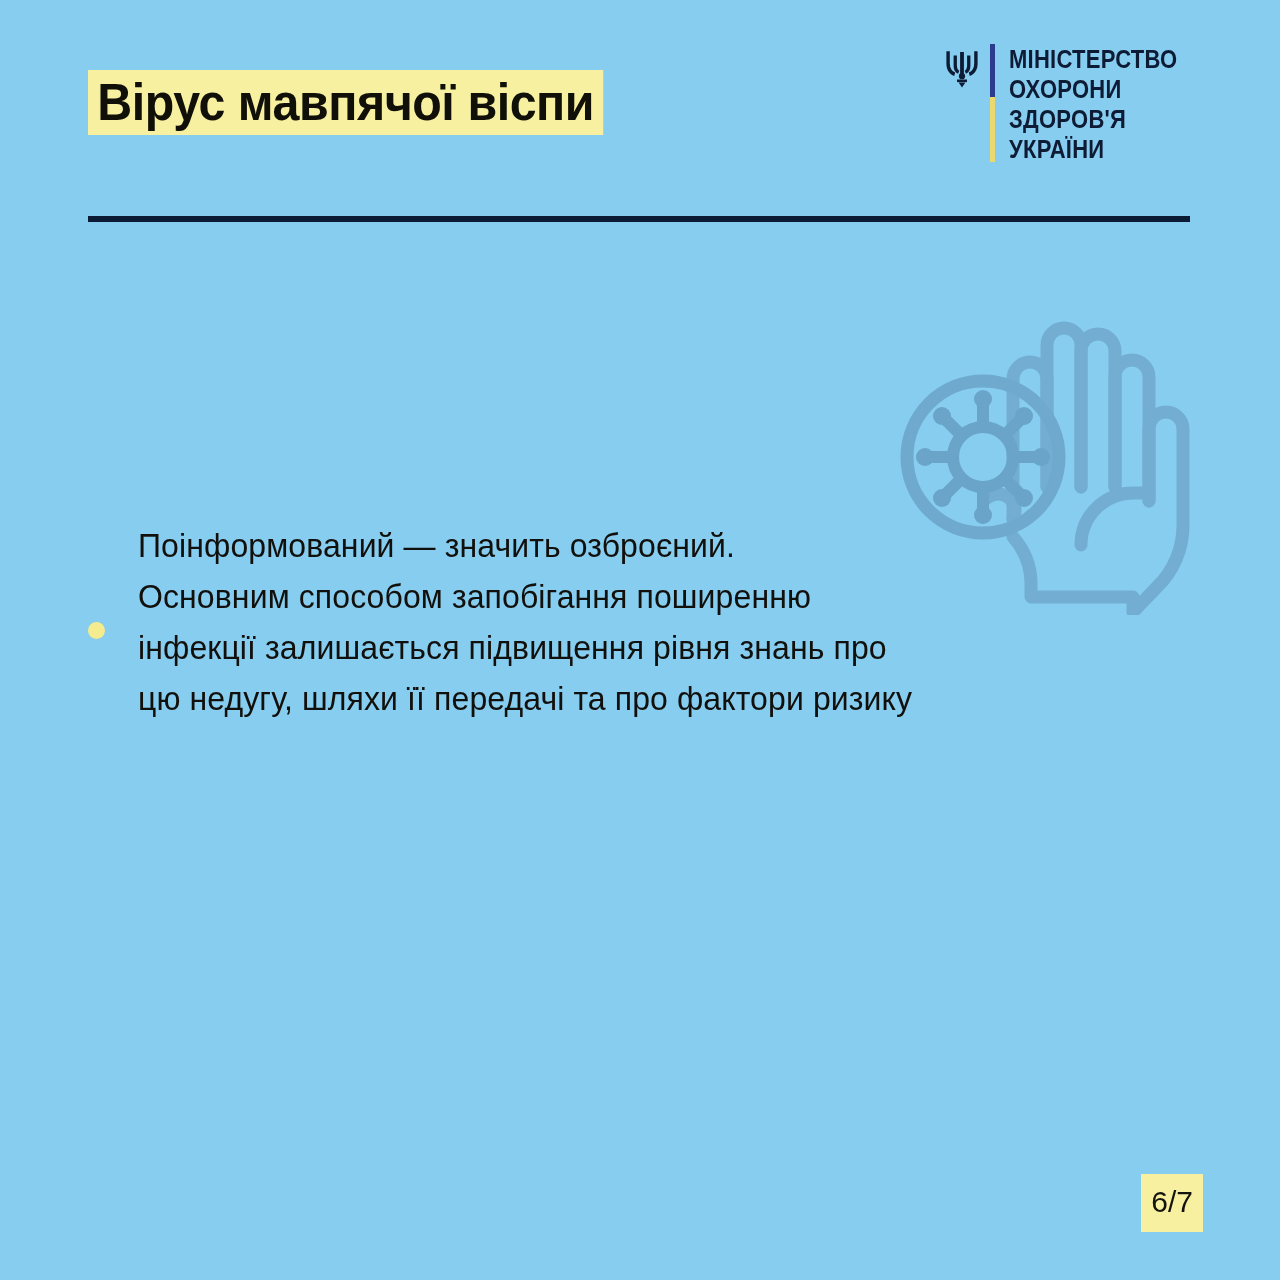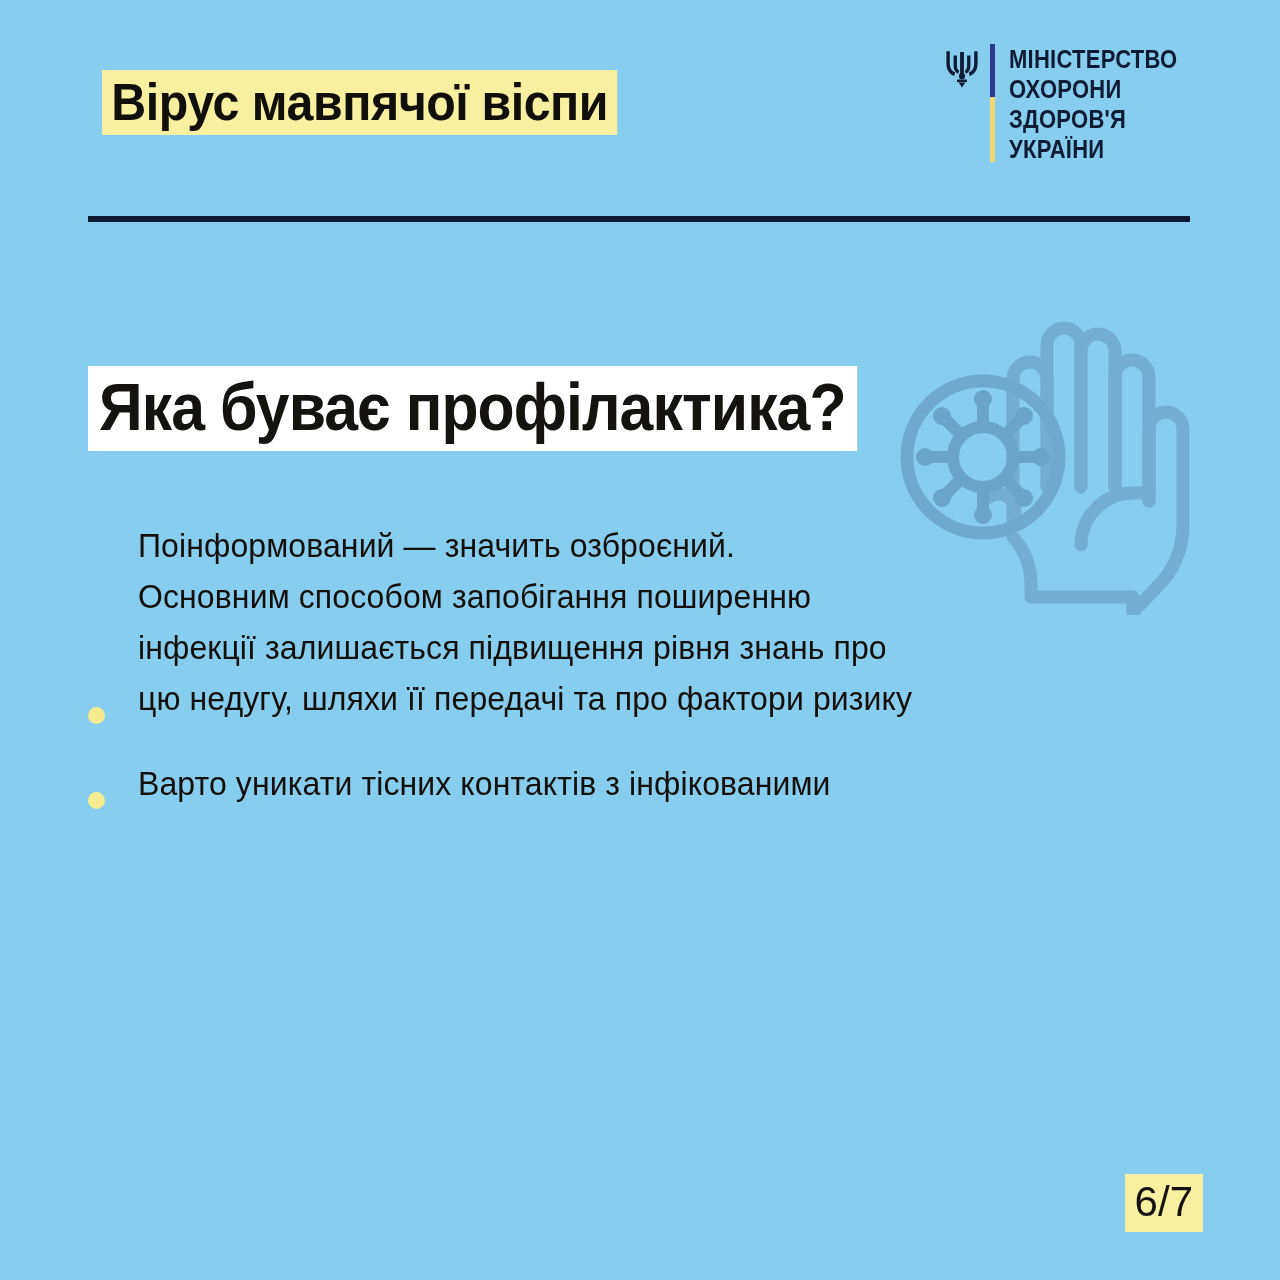--- a/index.html
+++ b/index.html
@@ -19,21 +19,21 @@
     position: absolute;
     inset: 0;
     width: 1280px;
     height: 1280px;
     background: #86cdf0;
   }
 
   
   .title-wrap {
     position: absolute;
-    left: 102px;
+    left: 88px;
     top: 70px;
   }
   .title-highlight {
     display: inline-block;
     background: #f7f0a0;
     color: #100f08;
     font-size: 52px;
     line-height: 62px;
     font-weight: 700;
     letter-spacing: -0.5px;
@@ -123,21 +123,21 @@
 
   
   .bullets {
     position: absolute;
     left: 88px;
     top: 520px;
     width: 1010px;
   }
   .bullet-item {
     display: flex;
-    align-items: flex-end;
+    align-items: center;
     margin-bottom: 34px;
   }
   .bullet-dot {
     width: 17px;
     height: 17px;
     border-radius: 50%;
     background: #f4ec8f;
     flex: none;
     margin-top: 16px;
     margin-right: 33px;
@@ -156,21 +156,21 @@
     white-space: nowrap;
   }
 
   
   .page-badge {
     position: absolute;
     right: 77px;
     bottom: 48px;
     background: #f7f0a0;
     color: #141310;
-    font-size: 42px;
+    font-size: 30px;
     line-height: 48px;
     font-weight: 400;
     padding: 4px 10px 6px 10px;
   }
 </style>
 </head>
 <body>
 
 <div class="slide">
 
@@ -195,23 +195,20 @@
     <div class="logo-text">
       <span>МІНІСТЕРСТВО</span>
       <span>ОХОРОНИ</span>
       <span>ЗДОРОВ'Я</span>
       <span>УКРАЇНИ</span>
     </div>
   </div>
 
   <div class="divider"></div>
 
-  <div class="heading-wrap">
-    <span class="heading-highlight">Яка буває профілактика?</span>
-  </div>
 
   <svg class="illustration" viewBox="0 0 320 310" aria-hidden="true">
     <g fill="none" stroke="#73aed2" stroke-width="13" stroke-linecap="round" stroke-linejoin="round">
 
       <path d="M118 214 V74 a17 17 0 0 1 34 0 V182"></path>
       <path d="M152 182 V40 a17 17 0 0 1 34 0 V182"></path>
       <path d="M186 182 V46 a17 17 0 0 1 34 0 V182"></path>
       <path d="M220 182 V72 a17 17 0 0 1 34 0 V196"></path>
       <path d="M254 196 v-72 a17 17 0 0 1 34 0 v96 a86 86 0 0 1 -26 62 l-24 25 v-15 H136 v-14 a70 70 0 0 0 -18 -46"></path>
       <path d="M118 214 a17 17 0 0 0 -26 -21"></path>
@@ -249,26 +246,20 @@
     <div class="bullet-item">
       <div class="bullet-dot"></div>
       <div class="bullet-text">
         <span class="line">Поінформований — значить озброєний.</span>
         <span class="line">Основним способом запобігання поширенню</span>
         <span class="line">інфекції залишається підвищення рівня знань про</span>
         <span class="line">цю недугу, шляхи її передачі та про фактори ризику</span>
       </div>
     </div>
 
-    <div class="bullet-item">
-      <div class="bullet-dot"></div>
-      <div class="bullet-text">
-        <span class="line">Варто уникати тісних контактів з інфікованими</span>
-      </div>
-    </div>
 
 
 
   </div>
 
   <div class="page-badge">6/7</div>
 
 </div>
 
 </body></html>

